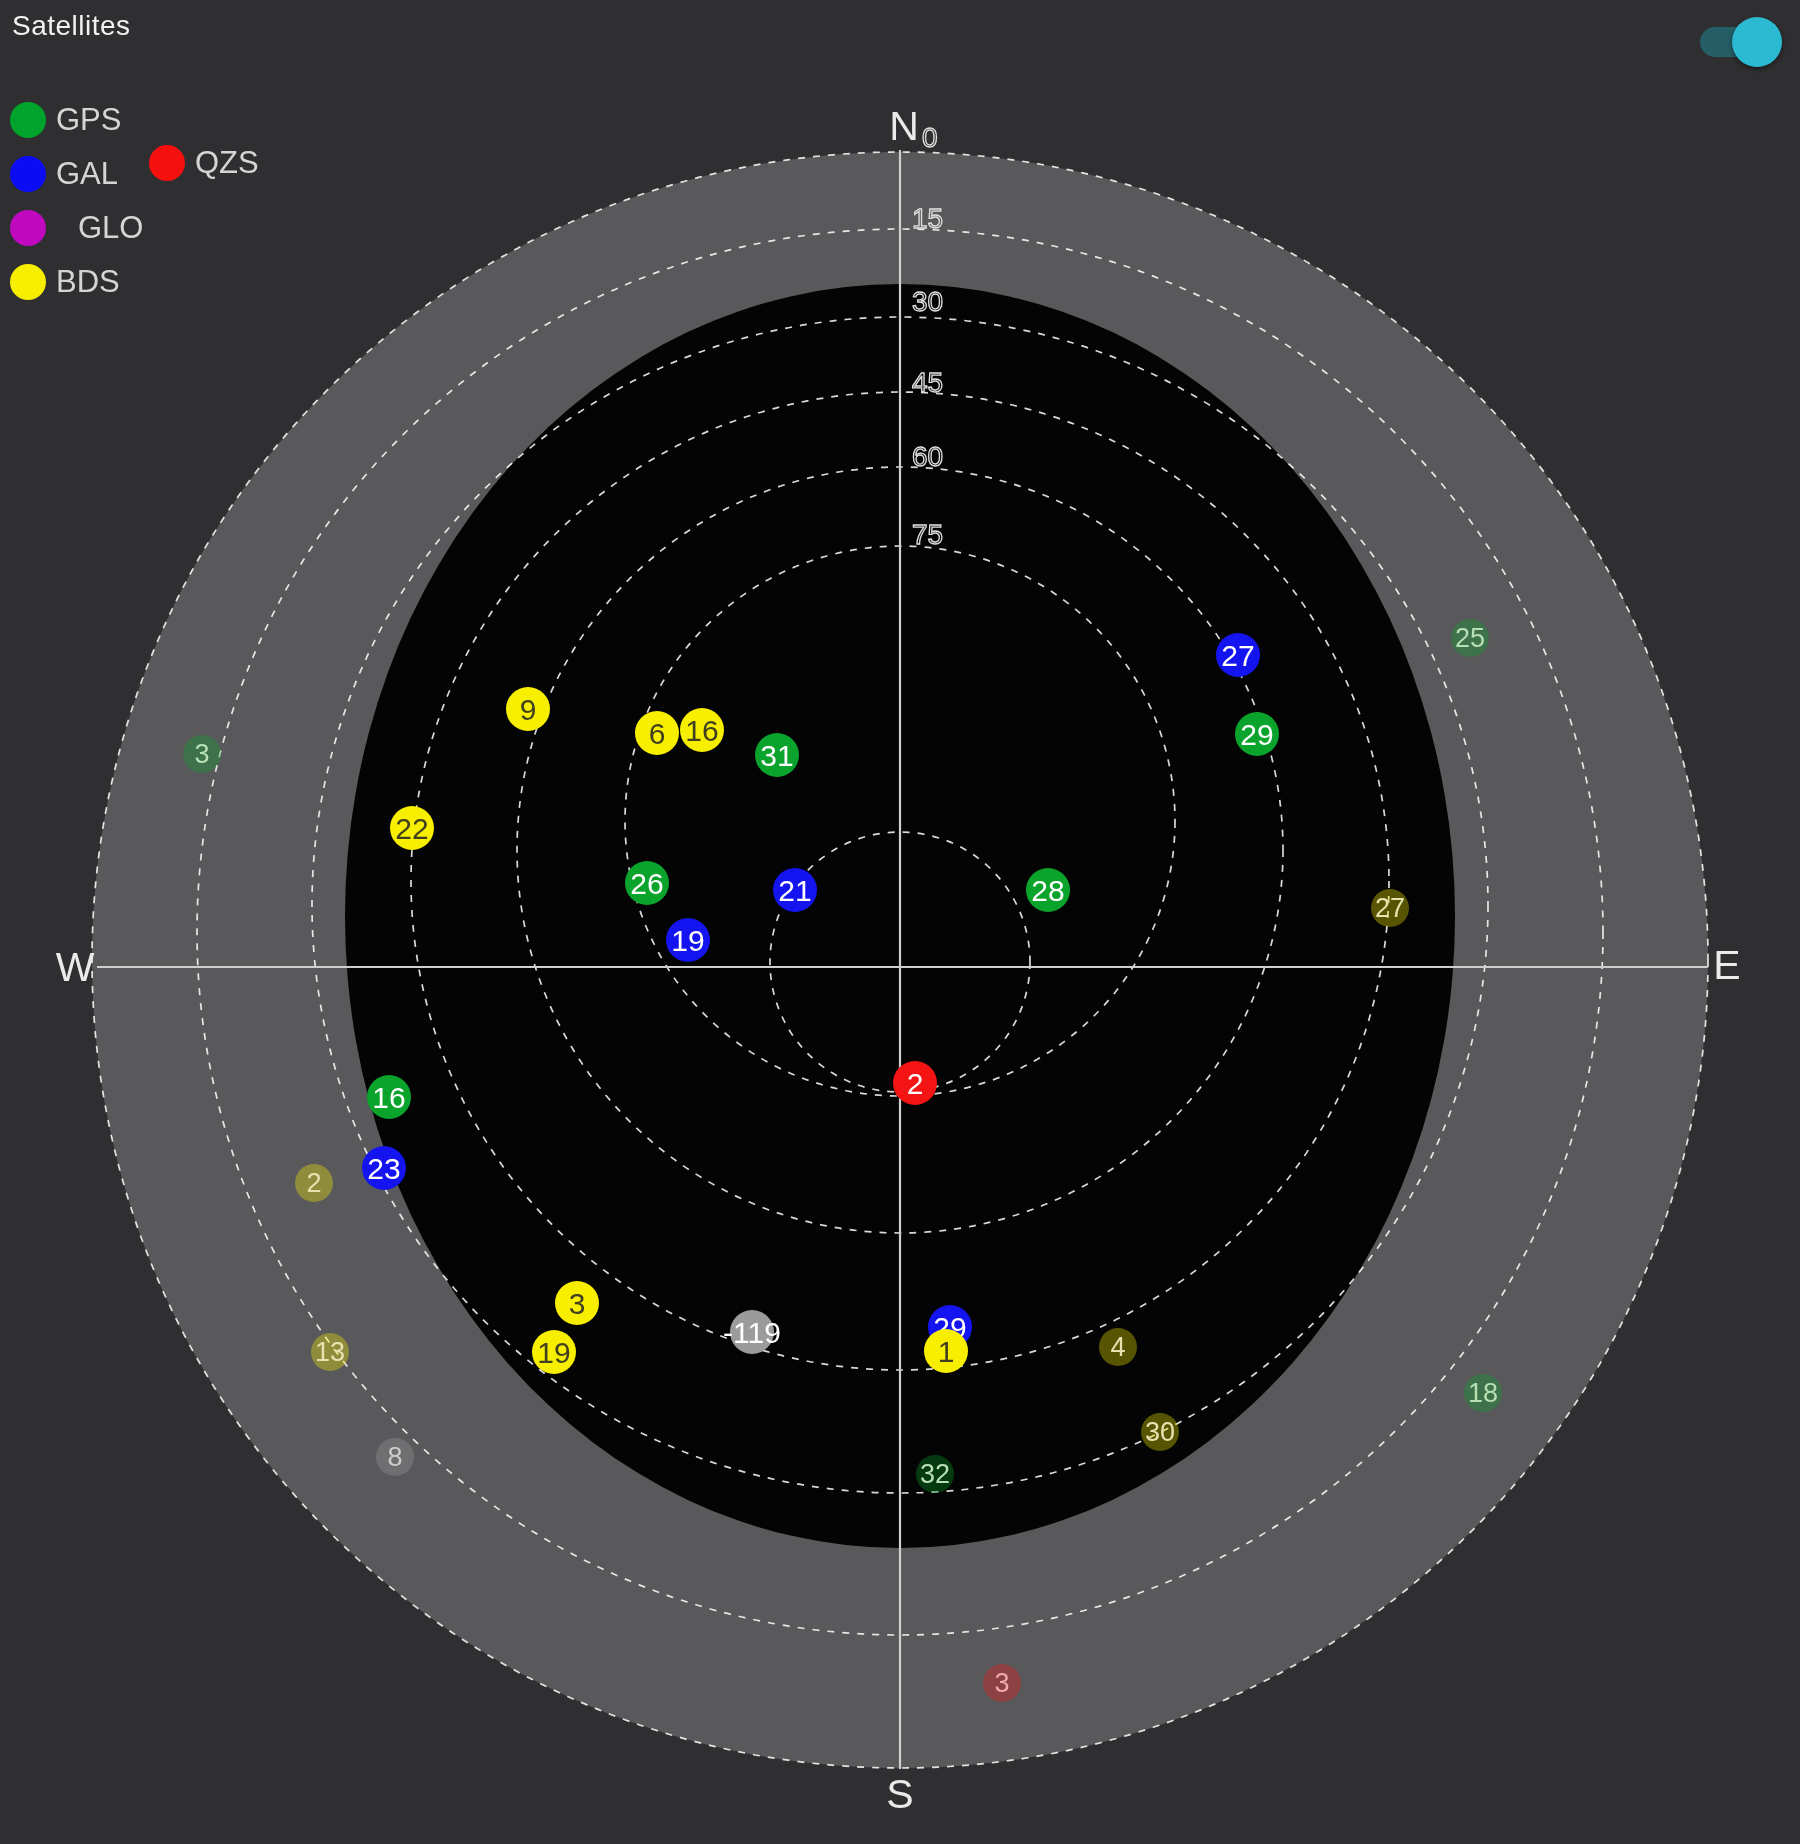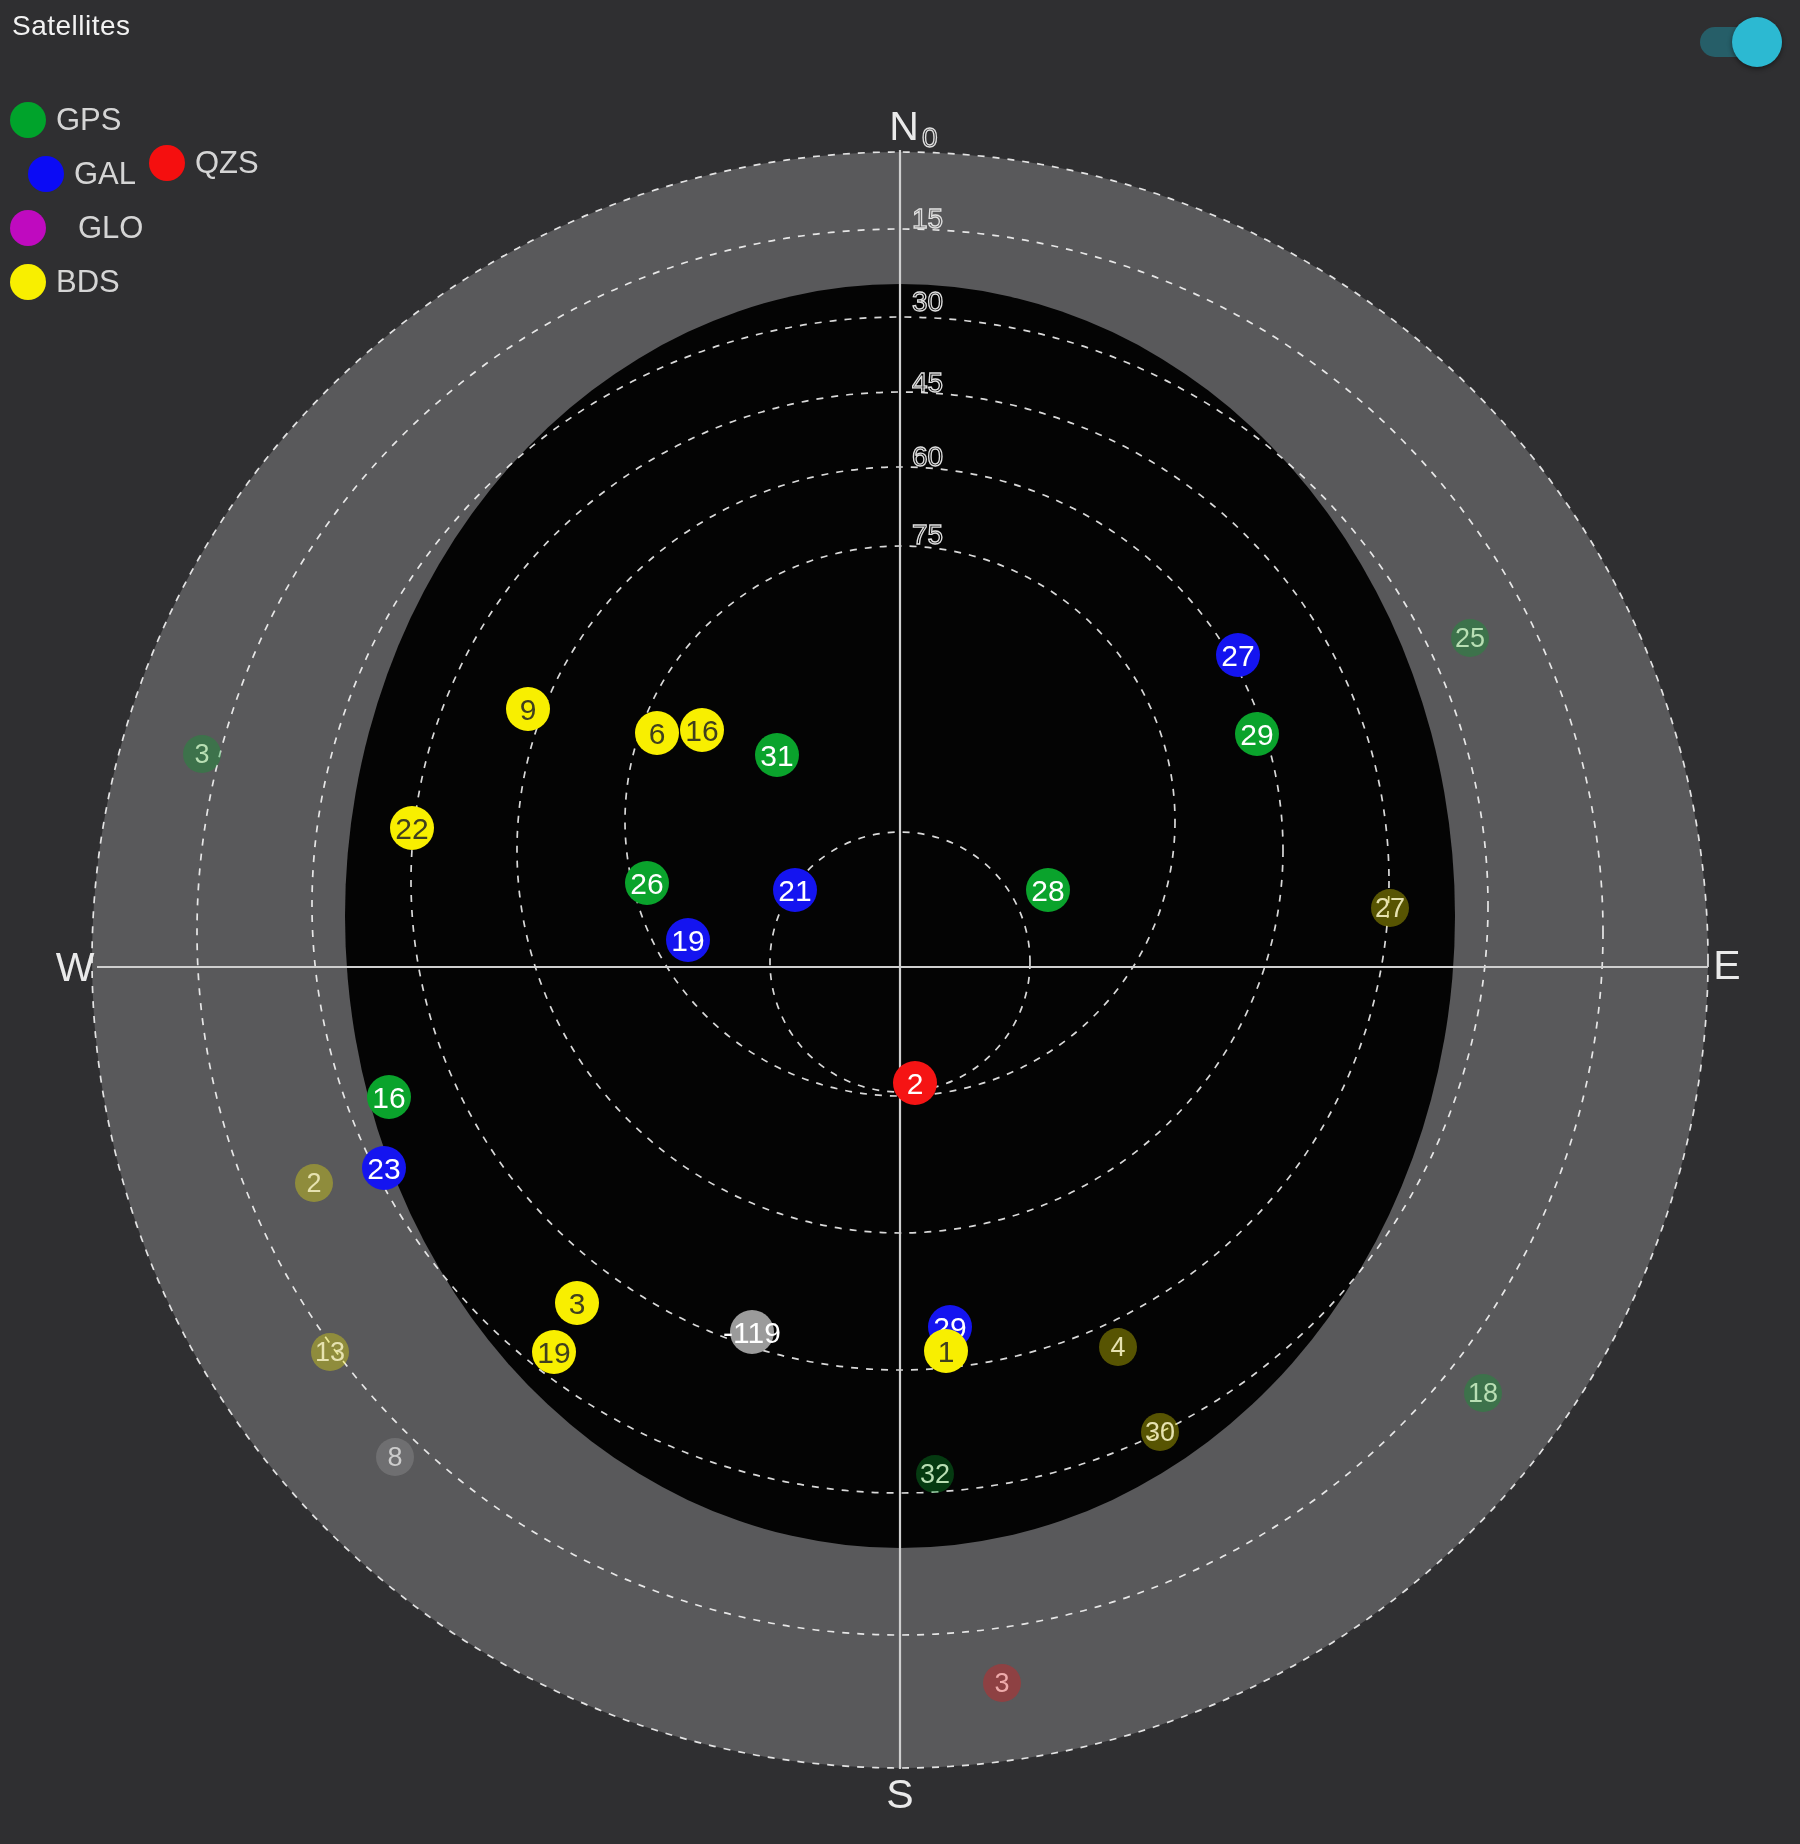--- a/index.html
+++ b/index.html
@@ -124,21 +124,21 @@
 
 <div class="legend">
   <div class="legend-item" style="left:10px;top:98px;">
     <span class="legend-dot" style="background: rgb(0, 163, 43);"></span>
     <span class="legend-label">GPS</span>
   </div>
   <div class="legend-item" style="left:149px;top:106px;margin-top:35px;">
     <span class="legend-dot" style="background: rgb(245, 15, 15);"></span>
     <span class="legend-label">QZS</span>
   </div>
-  <div class="legend-item" style="left:28px;top:152px;">
+  <div class="legend-item" style="left:10px;top:152px;">
     <span class="legend-dot" style="background: rgb(11, 11, 245);"></span>
     <span class="legend-label">GAL</span>
   </div>
   <div class="legend-item" style="left:10px;top:206px;gap:32px;">
     <span class="legend-dot" style="background: rgb(191, 10, 191);"></span>
     <span class="legend-label">GLO</span>
   </div>
   <div class="legend-item" style="left:10px;top:260px;">
     <span class="legend-dot" style="background: rgb(248, 239, 0);"></span>
     <span class="legend-label">BDS</span>

